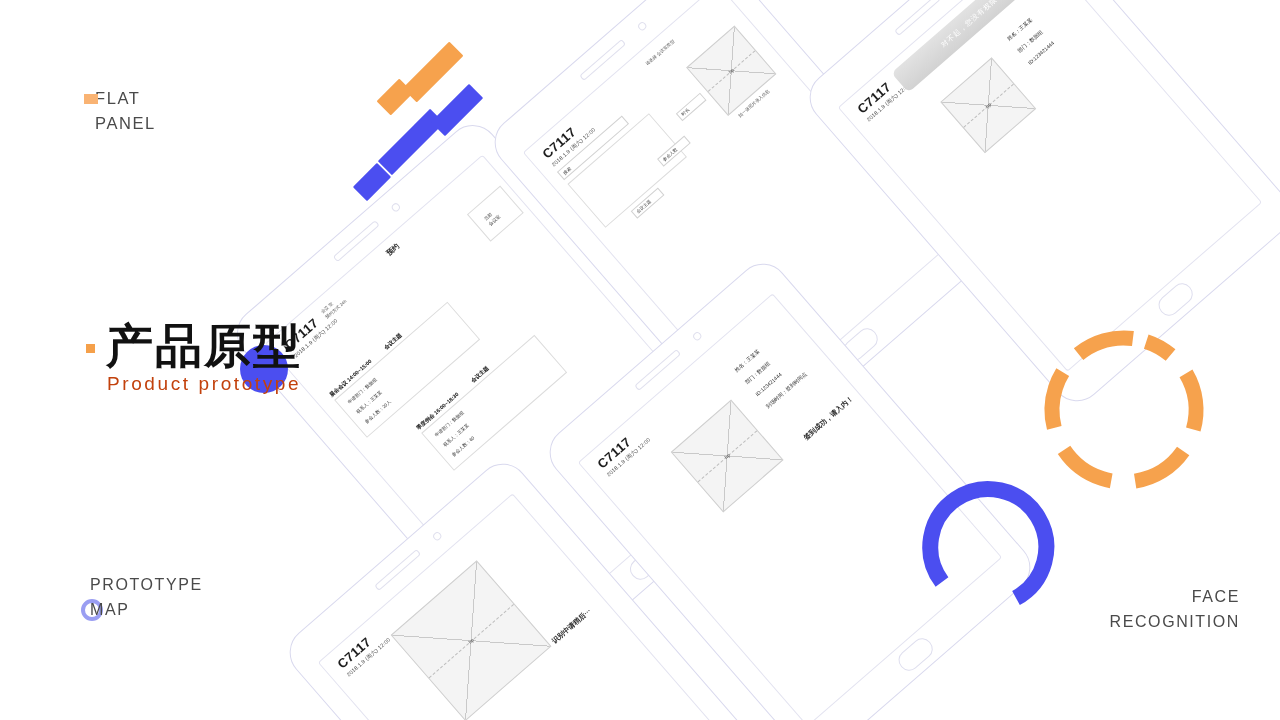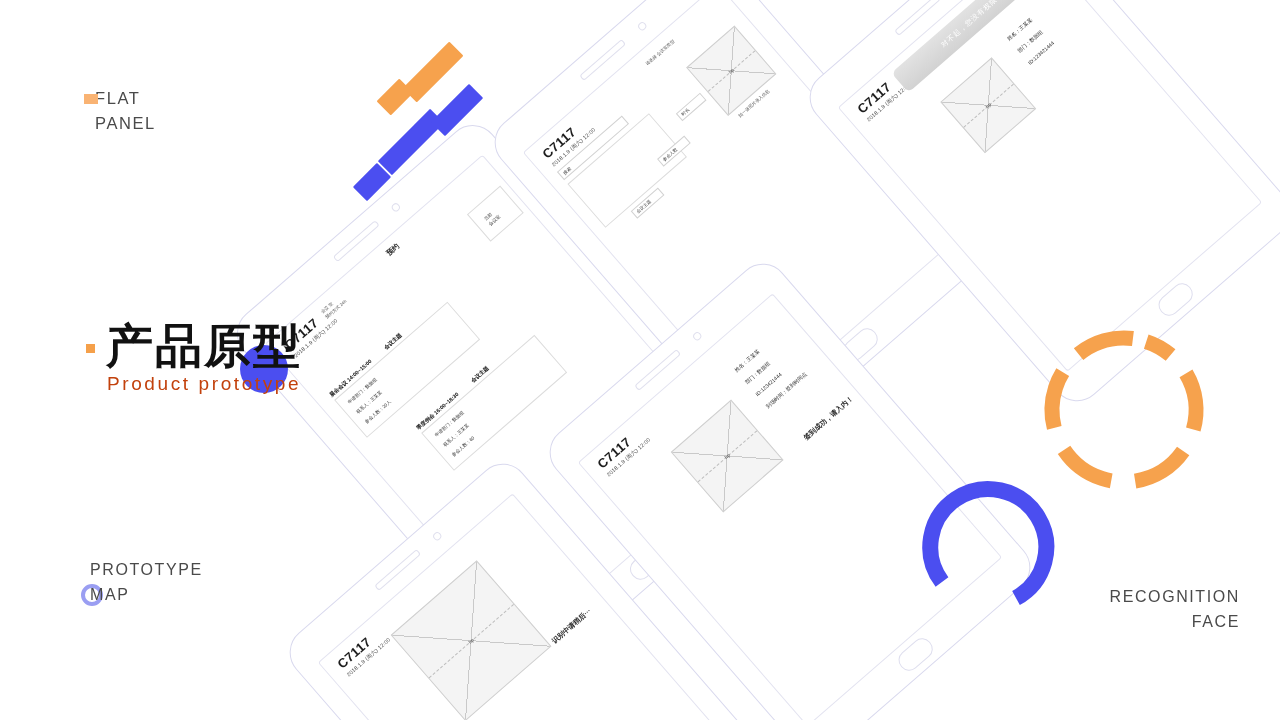--- a/index.html
+++ b/index.html
@@ -32,21 +32,21 @@
     position:relative;z-index:1;display:block;padding-left:20px;
     font-size:47px;line-height:52px;font-weight:700;color:#111111;
     letter-spacing:2px;white-space:nowrap;
     font-family:"DejaVu Sans","Liberation Sans",sans-serif;
   }
   .title-block .en{
     position:relative;z-index:1;display:block;padding-left:21px;margin-top:1px;
     font-size:19px;line-height:22px;color:#c2410c;letter-spacing:2.6px;white-space:nowrap;
   }
 
-  .proto-map{position:absolute;left:90px;top:557px;}
+  .proto-map{position:absolute;left:90px;top:572px;}
   .proto-map .ring{
     position:absolute;left:-9px;top:27px;width:22px;height:22px;border-radius:50%;
     border:4px solid #9a9ef2;box-sizing:border-box;
   }
   .proto-map .ln{
     display:block;color:#4a4a4a;font-size:16px;letter-spacing:1.6px;
     line-height:25px;white-space:nowrap;position:relative;z-index:1;
   }
   .proto-map .ln.l2{padding-left:0px;}
 
@@ -319,17 +319,17 @@
     <span class="en">Product prototype</span>
   </div>
 
   <div class="proto-map">
     <span class="ring"></span>
     <span class="ln">PROTOTYPE</span>
     <span class="ln l2">MAP</span>
   </div>
 
   <div class="face-rec">
+    <span class="ln">FACE</span>
     <span class="ln">RECOGNITION</span>
-    <span class="ln">FACE</span>
   </div>
 
 </div>
 
 </body></html>

